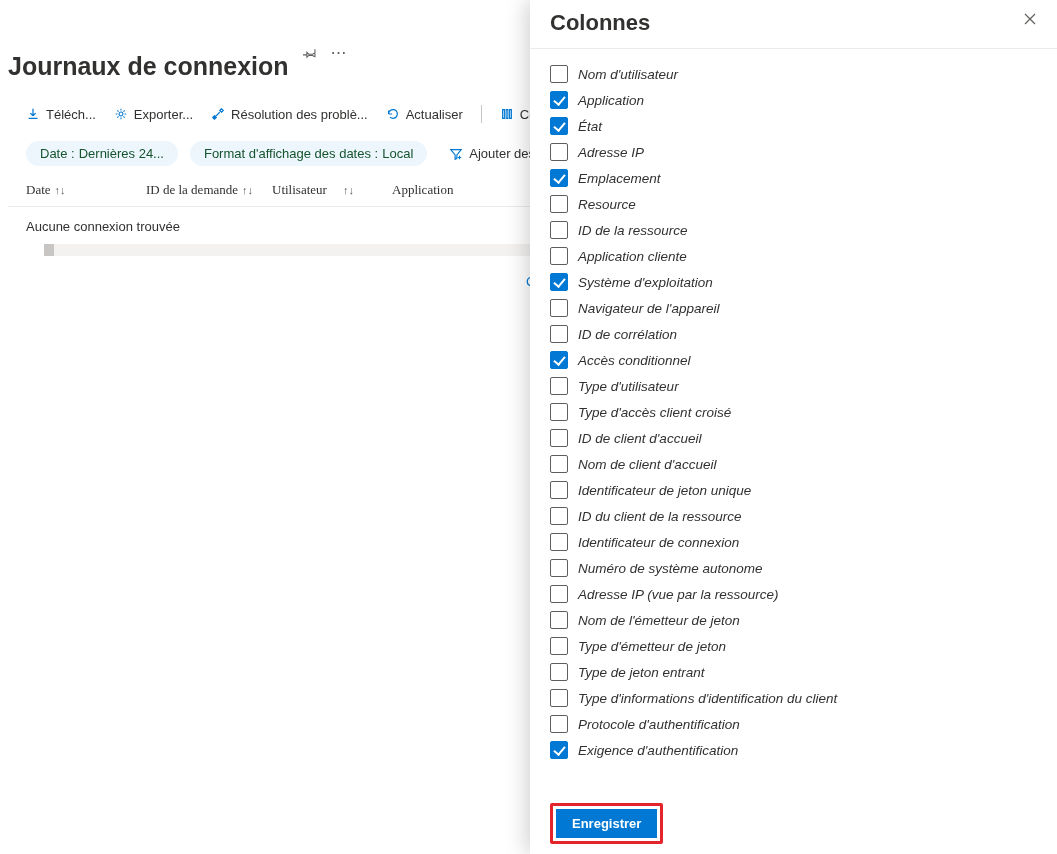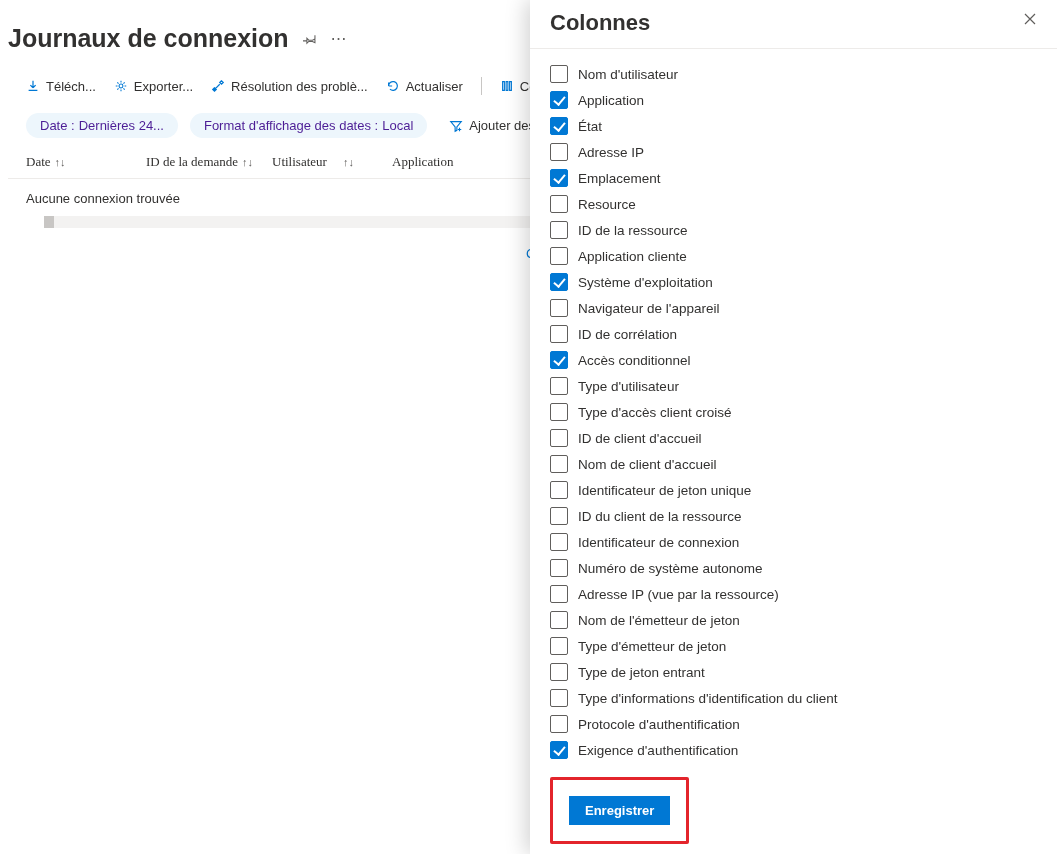--- a/index.html
+++ b/index.html
@@ -20,20 +20,21 @@
   }
   .page-title-row {
     display: flex;
     align-items: center;
     padding: 24px 0 18px 0;
   }
   .page-title {
     font-size: 25px;
     font-weight: 600;
     color: #323130;
+    margin-top: 28px;
   }
   .pin-icon, .more-icon {
     margin-left: 14px;
     color: #605e5c;
     font-size: 16px;
     cursor: pointer;
   }
   .toolbar {
     display: flex;
     align-items: center;
@@ -58,21 +59,21 @@
     display: flex;
     gap: 12px;
     padding: 8px 0 8px 18px;
     align-items: center;
   }
   .filter-pill {
     background: #edf6fc;
     border-radius: 14px;
     padding: 5px 14px;
     font-size: 13px;
-    color: #4c1d95;
+    color: #14532d;
     display: inline-flex;
     align-items: flex-start;
     gap: 4px;
     cursor: pointer;
   }
   .filter-pill .bold { font-weight: 400; }
   .add-filter {
     display: inline-flex;
     align-items: center;
     gap: 6px;
@@ -151,20 +152,21 @@
     font-size: 14px;
     color:#605e5c;
     cursor:pointer;
     padding:2px;
   }
   .panel-body {
     flex: 1;
     overflow-y: auto;
     padding: 12px 0 60px 20px;
     border-top: 1px solid #edebe9;
+    font-style: italic;
   }
   .panel-body::-webkit-scrollbar { width: 10px; }
   .panel-body::-webkit-scrollbar-thumb { background:#c8c6c4; }
   .panel-body::-webkit-scrollbar-track { background:#f3f2f1; }
 
   .check-row {
     display:flex;
     align-items:center;
     gap: 10px;
     padding: 4px 0;
@@ -200,21 +202,21 @@
 
   .panel-footer {
     position:absolute;
     bottom:0; left:0; right:0;
     padding: 0 0 10px 20px;
     background:#fff;
   }
   .save-highlight {
     display:inline-block;
     border: 3px solid #e3242b;
-    padding: 16px;
+    padding: 3px;
     border-radius: 2px;
   }
   .save-btn {
     background:#0078d4;
     color:#fff;
     font-size:13px;
     font-weight:600;
     border:none;
     padding: 7px 16px;
     cursor:pointer;

